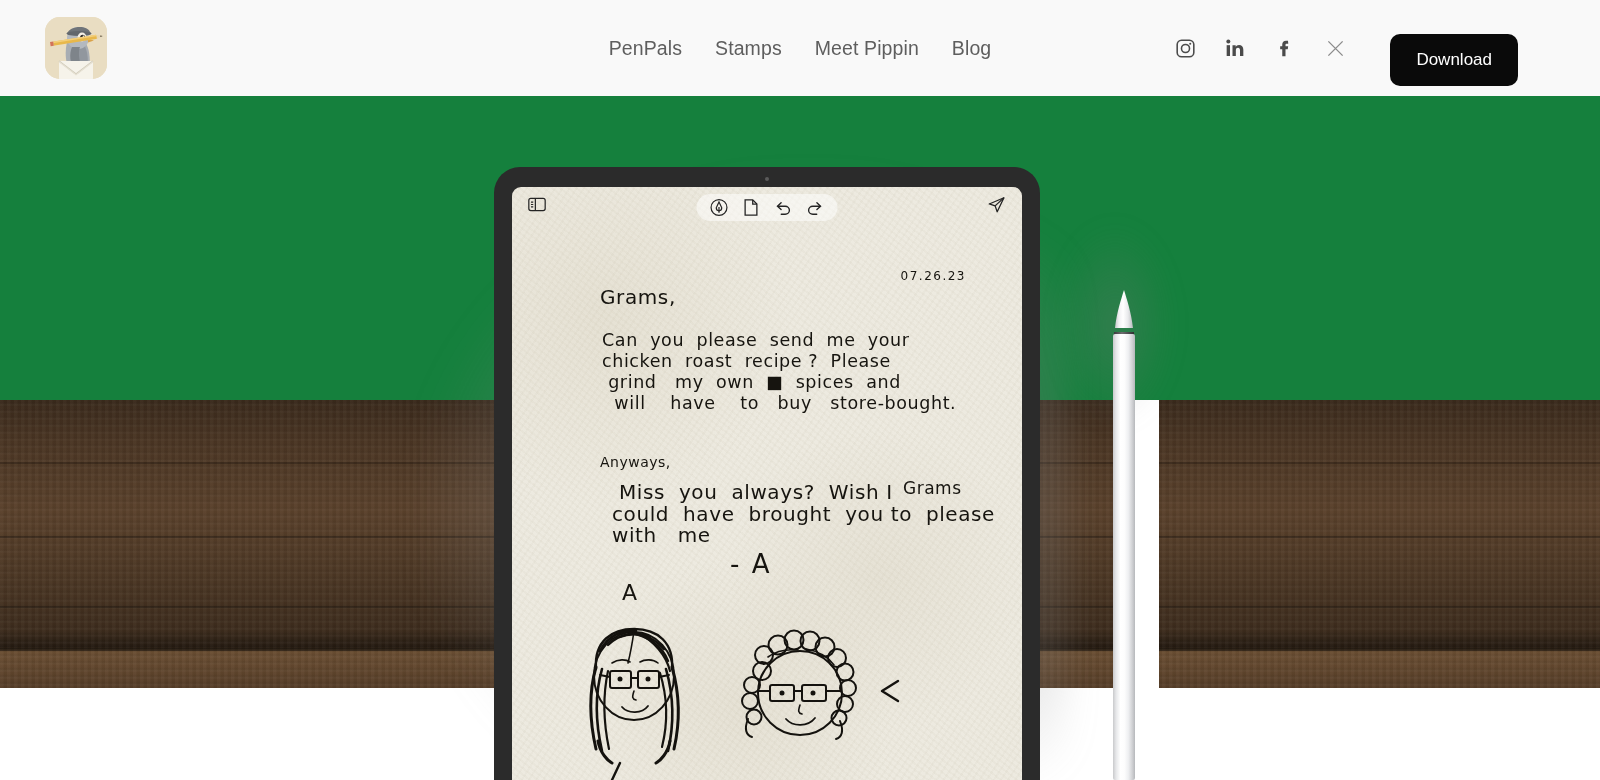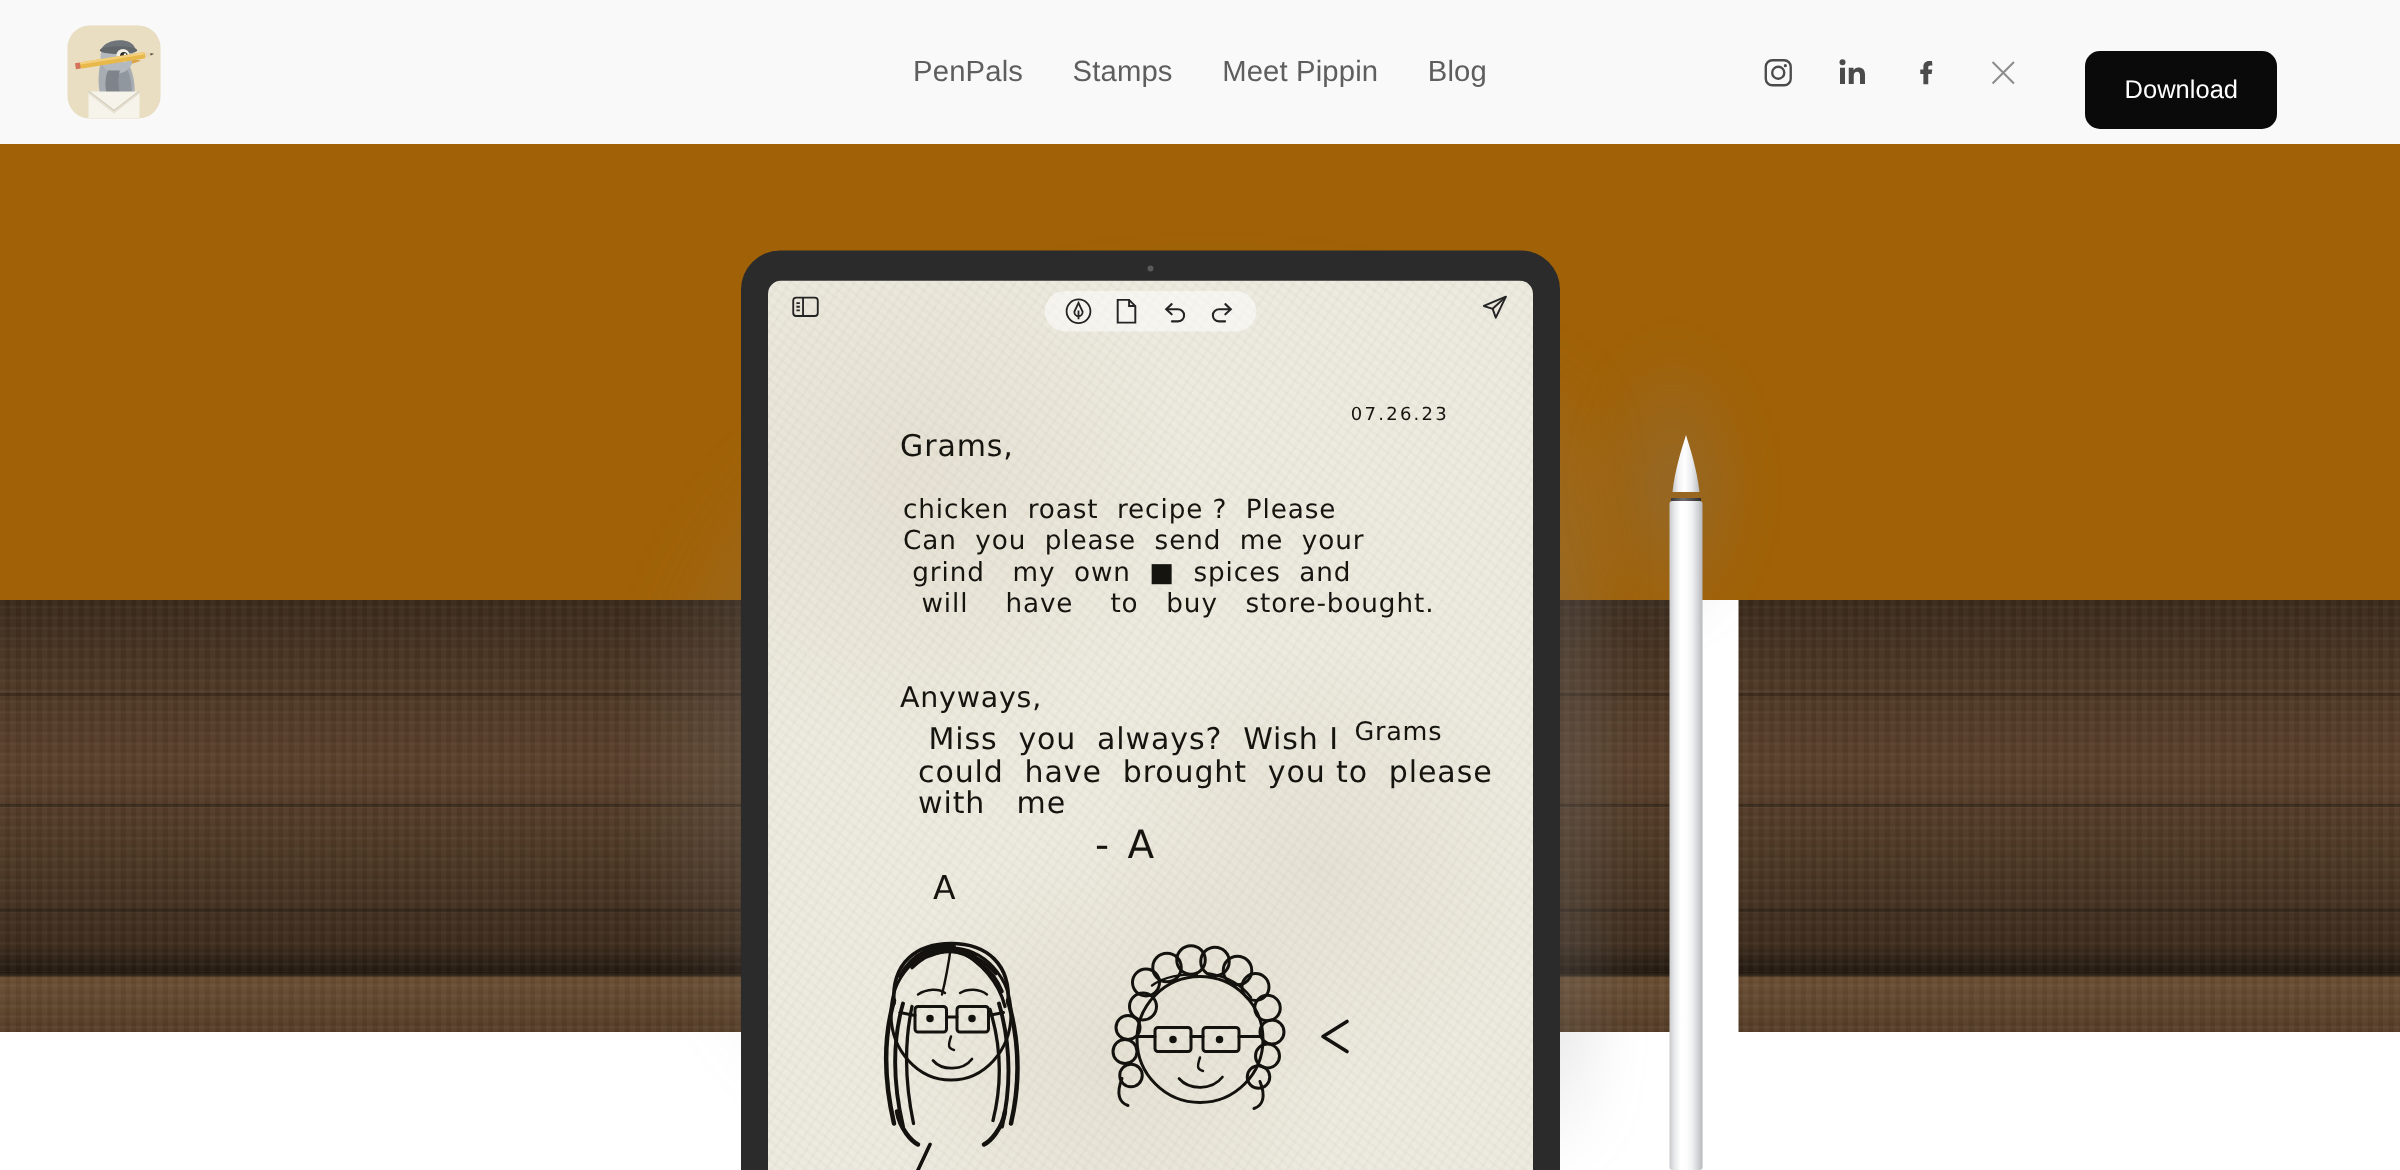--- a/index.html
+++ b/index.html
@@ -2,21 +2,21 @@
 <html><head>
 <meta charset="utf-8">
 <style>
   * { box-sizing: border-box; margin: 0; padding: 0; }
   html, body {
     width: 1600px; height: 780px;
     overflow: hidden;
     background: #ffffff;
     font-family: "Liberation Sans", sans-serif;
   }
-  .page { position: relative; width: 1600px; height: 572px; background:#a16207; }
+  .page { position: relative; width: 1600px; height: 572px; background:#15803d; }
 
   
   .header {
     position: absolute; left:0; top:0; width:1600px; height:96px;
     background:#f9f9f9;
     display:flex; align-items:center;
   }
   .logo-wrap {
     position:absolute; left:45px; top:17px;
     width:62px; height:62px; border-radius:15px;
@@ -124,21 +124,21 @@
   .note { position:absolute; left:0; top:44px; width:100%; color:#16140f; }
   .hw { font-family:"DejaVu Sans", sans-serif; }
 
   .note-date {
     position:absolute; right:56px; top:38px;
     font-size:12px; letter-spacing:1.5px;
   }
   .greet { position:absolute; left:88px; top:54px; font-size:20px; letter-spacing:0.6px; }
   .para1 { position:absolute; left:90px; top:99px; font-size:17.5px; line-height:21px; letter-spacing:0.6px; }
   .para1 div { white-space:pre; }
-  .anyways { position:absolute; left:88px; top:223px; font-size:19px; letter-spacing:0.5px; }
+  .anyways { position:absolute; left:88px; top:223px; font-size:14px; letter-spacing:0.5px; }
   .para2 { position:absolute; left:100px; top:251px; font-size:20px; line-height:21.5px; letter-spacing:0.6px; }
   .para2 div { white-space:pre; }
   .sig { position:absolute; left:218px; top:318px; font-size:26px; letter-spacing:2px; }
 
   .doodles { position:absolute; left:0; top:380px; width:100%; }
   .grams-label {
     position:absolute; left:391px; top:247px; font-size:17px; letter-spacing:0.5px;
   }
   .a-label {
     position:absolute; left:110px; top:349px; font-size:22px;
@@ -311,22 +311,22 @@
           </svg>
         </div>
       </div>
 
       <div class="note">
 
         <div class="note-date hw">07.26.23</div>
         <div class="greet hw">Grams,</div>
 
         <div class="para1 hw">
+          <div>Can  you  please  send  me  your</div>
           <div>chicken  roast  recipe ?  Please</div>
-          <div>Can  you  please  send  me  your</div>
           <div> grind   my  own  ■  spices  and</div>
           <div>  will    have    to   buy   store-bought.</div>
         </div>
 
         <div class="anyways hw">Anyways,</div>
 
         <div class="para2 hw">
           <div> Miss  you  always?  Wish I</div>
           <div>could  have  brought  you to  please</div>
           <div>with   me</div>

